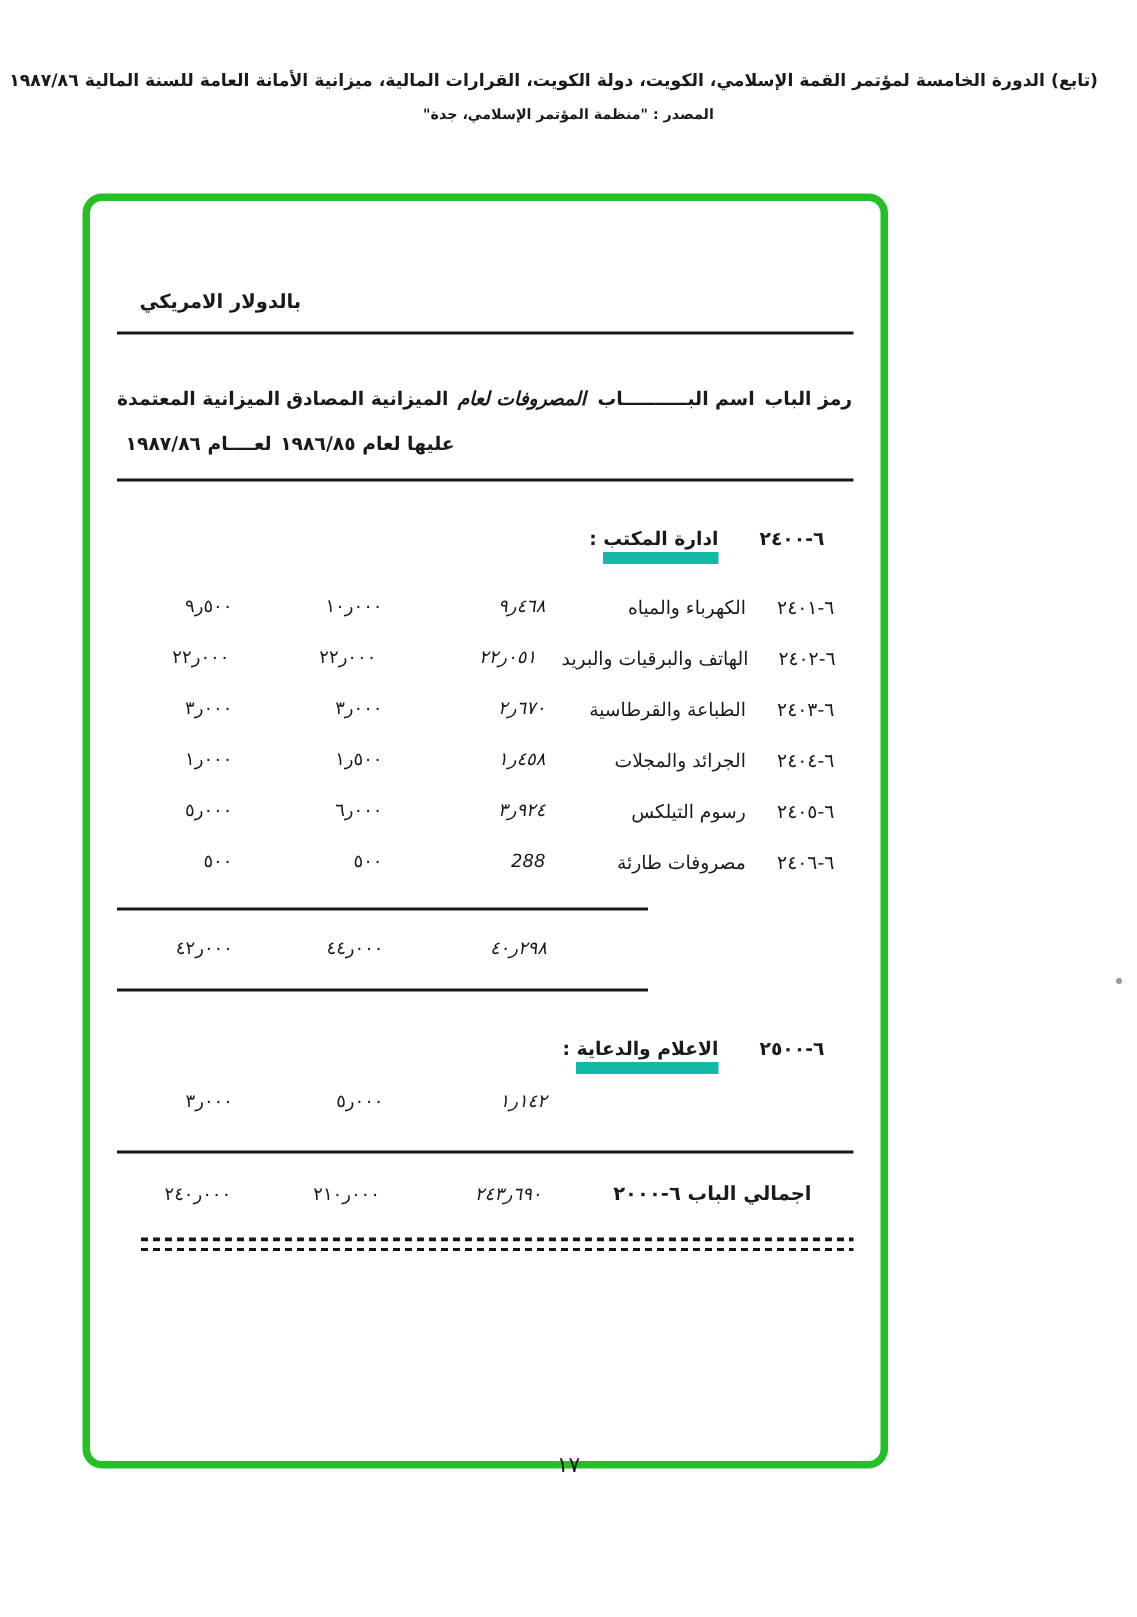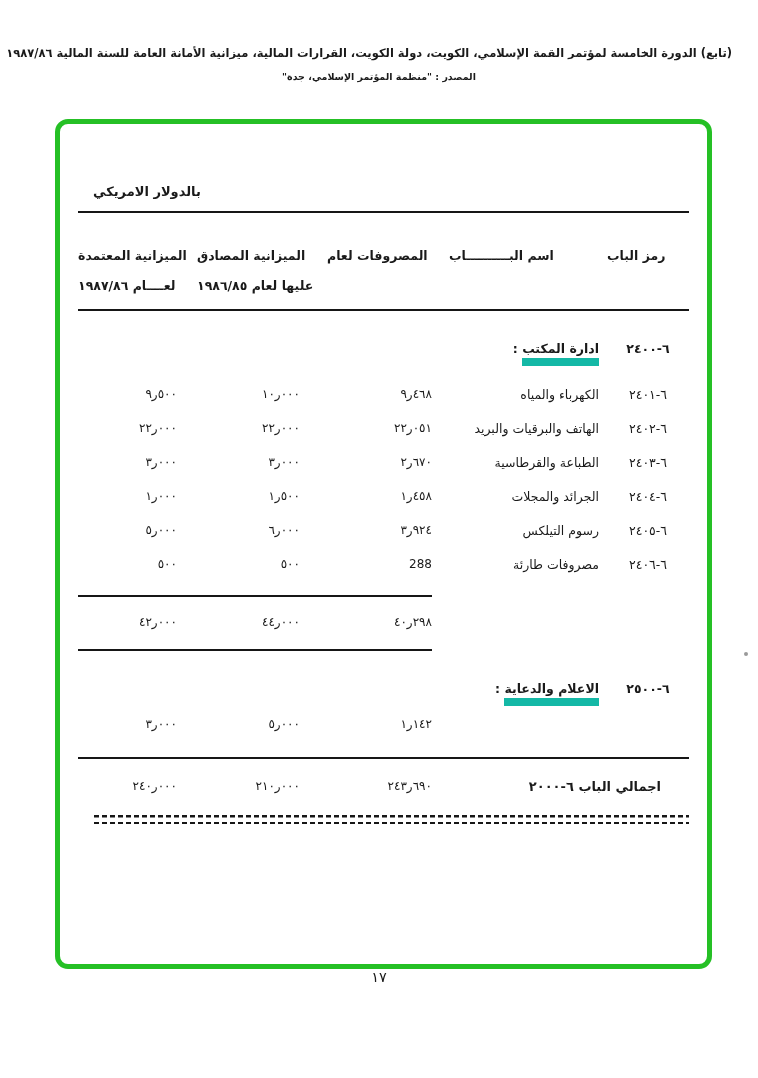--- a/index.html
+++ b/index.html
@@ -14,46 +14,46 @@
   .top1 {
     position:absolute; top:46px; left:10px; width:722px;
     text-align:left; font-size:11.5px; font-weight:bold; white-space:nowrap;
   }
   .top2 {
     position:absolute; top:71px; left:0; width:758px;
     text-align:center; font-size:9.5px; font-weight:bold; white-space:nowrap;
   }
 
   .frame {
-    position:absolute; top:119px; left:55px; width:657px; height:850px;
+    position:absolute; top:129px; left:55px; width:537px; height:850px;
     border:5px solid #25c025; border-radius:13px; background:#ffffff;
   }
   .sheet { position:relative; padding:60px 18px 0 18px; }
 
   .currency { font-size:13px; font-weight:bold; text-align:left; padding-left:15px; }
 
   .rule   { height:0; border-top:2px solid #161616; }
   .r1 { margin-top:12px; }
   .r2 { margin-top:8px; }
   .r3 { margin-top:18px; }
   .rp  { width:354px; }
   .rp1 { margin:14px auto 0 0; }
   .rp2 { margin:12px auto 0 0; }
 
   .flexrow { display:flex; align-items:flex-start; }
 
   .c-code { width:82px;  }
   .c-name { width:158px; }
-  .c-exp  { width:122px; }
+  .c-exp  { width:122px;font-style:italic; }
   .c-app  { width:130px; }
   .c-adp  { width:119px; }
   .c-label{ width:240px; }
 
   .thead { margin-top:28px; font-weight:bold; font-size:12.5px; }
-  .thead .col { text-align:left; }
+  .thead .col { text-align:center; }
   .thl { line-height:30px; white-space:nowrap; }
 
   .secrow { margin-top:30px; height:22px; font-weight:bold; font-size:12.5px; }
   .codecell { text-align:center; font-size:12.5px; }
   .namecell { text-align:right; padding-right:8px; white-space:nowrap; }
   .u { border-bottom:8px solid #14b8a6; padding-bottom:2px; }
 
   .rowgroup { margin-top:14px; }
   .row { display:flex; align-items:center; height:34px; font-size:12.5px; }
   .row.short { height:30px; }

